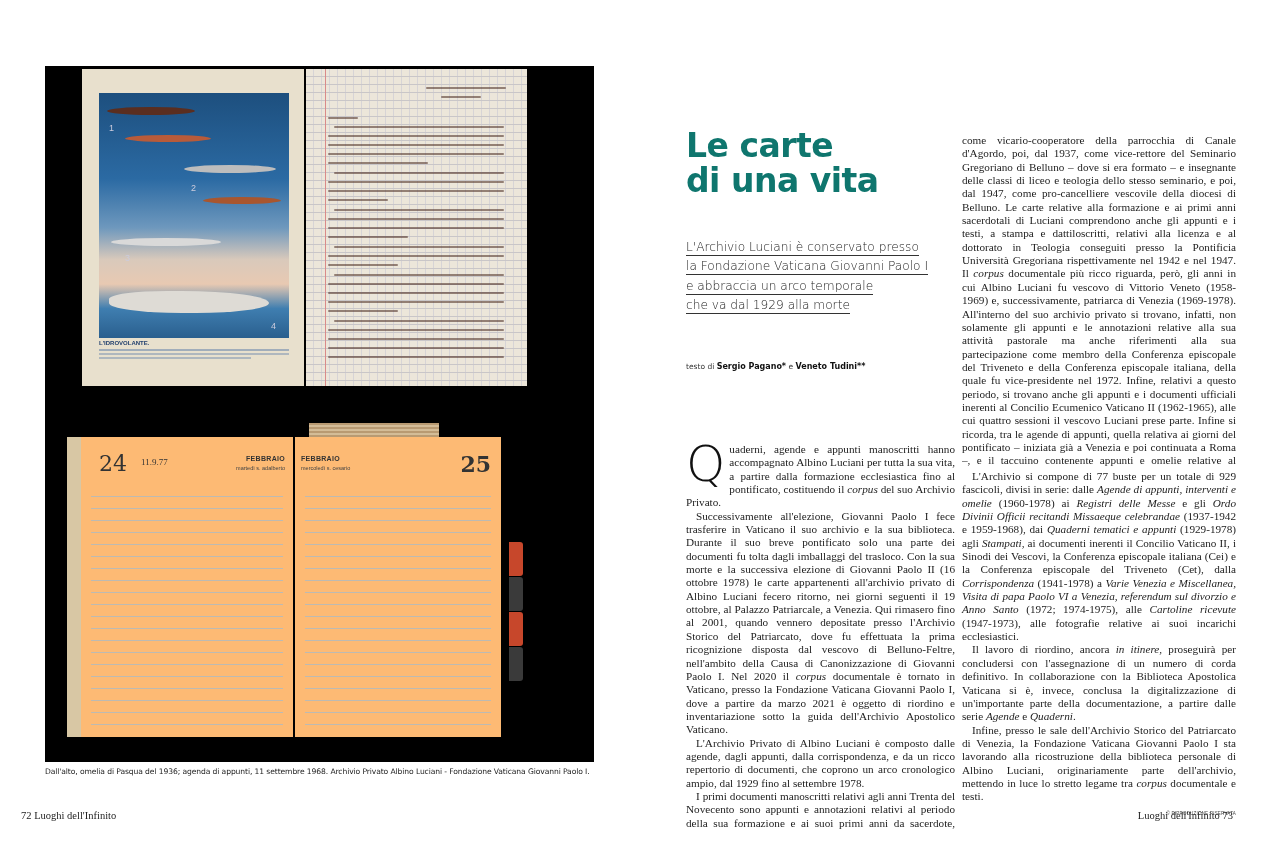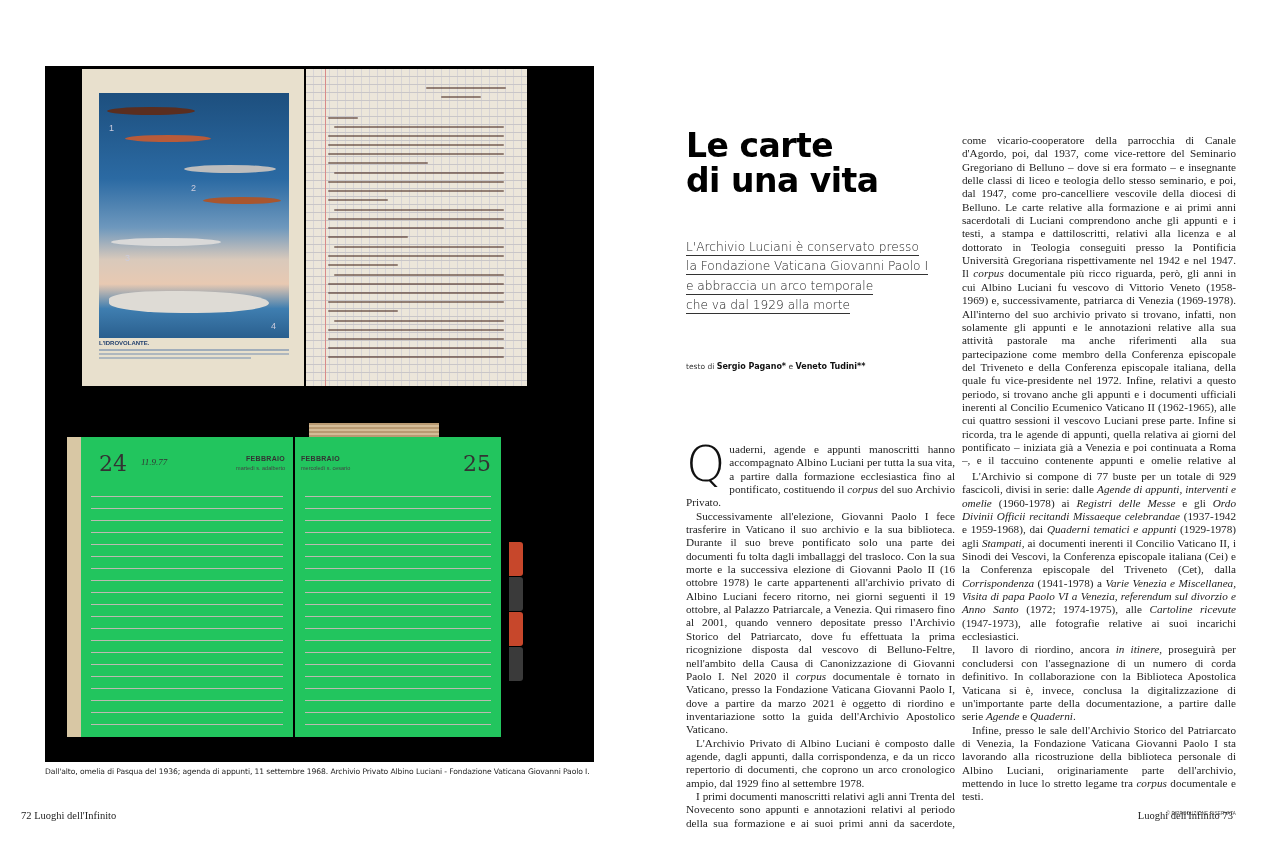--- a/index.html
+++ b/index.html
@@ -48,21 +48,21 @@
   }
   
   .agenda {
     position: absolute; left: 22px; top: 365px; width: 452px; height: 315px;
   }
   .ag-clip {
     position: absolute; left: 242px; top: -8px; width: 130px; height: 22px;
     background: repeating-linear-gradient(180deg, #b89a72 0, #b89a72 2px, #d3bc97 2px, #d3bc97 4px);
   }
   .ag-page {
-    position: absolute; top: 6px; height: 300px; background: #22c55e;
+    position: absolute; top: 6px; height: 300px; background: #fdba74;
   }
   .ag-page.left { left: 0; width: 226px; border-left: 14px solid #d8c7a4; }
   .ag-page.right { left: 228px; width: 206px; }
   .ag-day {
     position: absolute; top: 14px; font-family: "DejaVu Serif", serif; font-size: 22px; color: #333;
   }
   .ag-month {
     position: absolute; top: 18px; font-family: "Liberation Sans", sans-serif; font-size: 7px; font-weight: bold; color: #333; letter-spacing: .3px;
   }
   .ag-saint {
@@ -84,21 +84,21 @@
   .folio {
     position: absolute; top: 810px; font-family: "Liberation Serif", serif; font-size: 10.5px; color: #222;
   }
   .folio.left { left: 21px; }
   .folio.right { right: 47px; }
   .folio .num { font-weight: normal; }
 
   
   .title {
     position: absolute; left: 686px; top: 128px; width: 260px;
-    font-family: "DejaVu Sans", sans-serif; font-weight: bold; font-size: 33px; line-height: 35px; color: #000000; letter-spacing: -0.5px;
+    font-family: "DejaVu Sans", sans-serif; font-weight: bold; font-size: 33px; line-height: 35px; color: #0f766e; letter-spacing: -0.5px;
   }
   .standfirst {
     position: absolute; left: 686px; top: 238px; width: 275px;
     font-family: "DejaVu Sans", sans-serif; font-size: 12.2px; line-height: 19.3px; color: #222; font-weight: 300;
   }
   .standfirst span {
     display: inline; border-bottom: 1px solid #333; padding-bottom: 1px;
   }
   .byline {
     position: absolute; left: 686px; top: 362px;
@@ -178,29 +178,29 @@
     <div class="hw-line" style="left:22px;top:260px;width:176px;"></div>
     <div class="hw-line" style="left:22px;top:269px;width:176px;"></div>
     <div class="hw-line" style="left:22px;top:278px;width:176px;"></div>
     <div class="hw-line" style="left:22px;top:287px;width:176px;"></div>
   </div>
 
   <div class="agenda">
     <div class="ag-clip"></div>
     <div class="ag-page left">
       <span class="ag-day" style="left:18px;">24</span>
-      <span style="position:absolute;left:60px;top:20px;font-family:'Liberation Serif',serif;font-style:italic;font-size:9px;color:#333;">11.9.77</span>
+      <span style="position:absolute;left:60px;top:20px;font-family:'Liberation Serif',serif;font-size:9px;color:#333;">11.9.77</span>
       <span class="ag-month" style="right:8px;">FEBBRAIO</span>
       <span class="ag-saint" style="right:8px;">martedì s. adalberto</span>
       <div class="ag-lines"></div>
     </div>
     <div class="ag-page right">
       <span class="ag-month" style="left:6px;">FEBBRAIO</span>
       <span class="ag-saint" style="left:6px;">mercoledì s. cesario</span>
-      <span class="ag-day" style="right:10px;">25</span>
+      <span class="ag-day" style="right:10px;font-weight:bold;">25</span>
       <div class="ag-lines"></div>
       <div class="ag-tab" style="top:105px;background:#c7472b;"></div>
       <div class="ag-tab" style="top:140px;background:#3a3a3a;"></div>
       <div class="ag-tab" style="top:175px;background:#c7472b;"></div>
       <div class="ag-tab" style="top:210px;background:#3a3a3a;"></div>
     </div>
   </div>
 </div>
 
 <div class="photo-caption">Dall'alto, omelia di Pasqua del 1936; agenda di appunti, 11 settembre 1968. Archivio Privato Albino Luciani - Fondazione Vaticana Giovanni Paolo I.</div>

